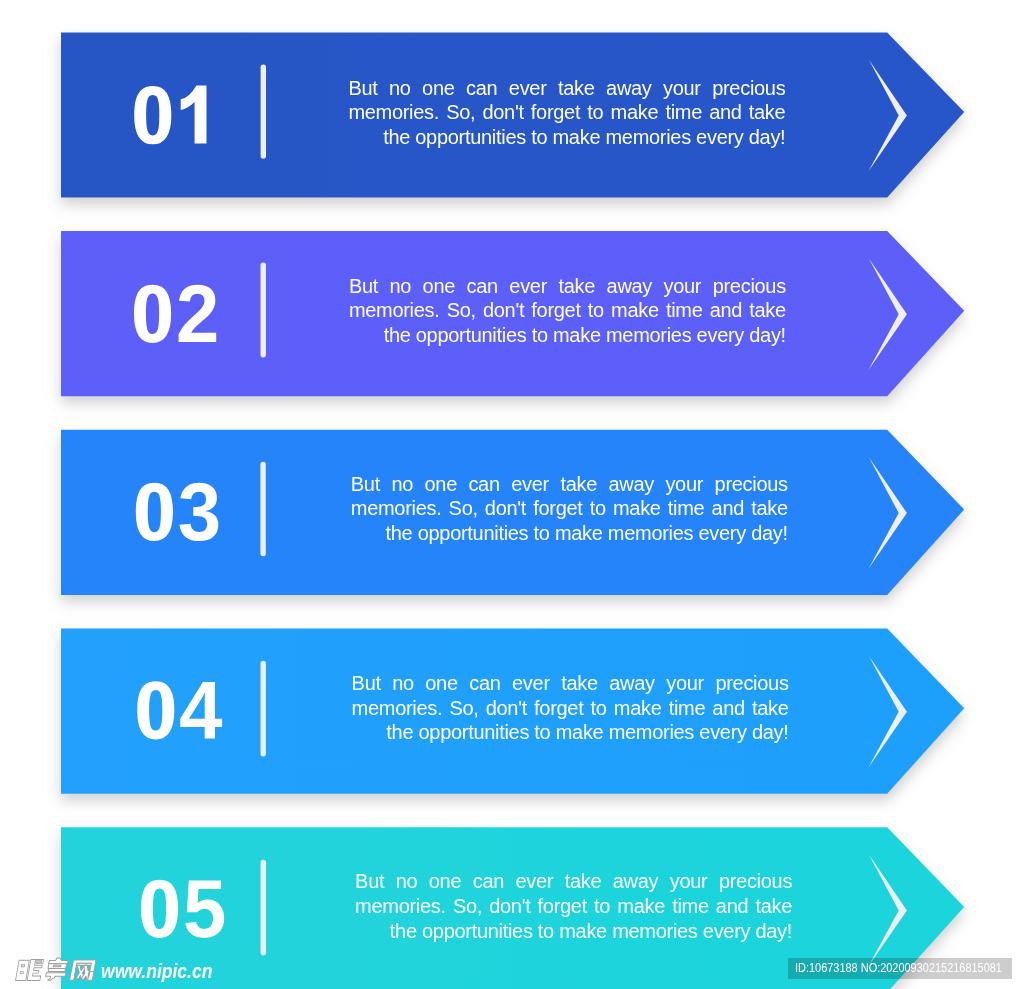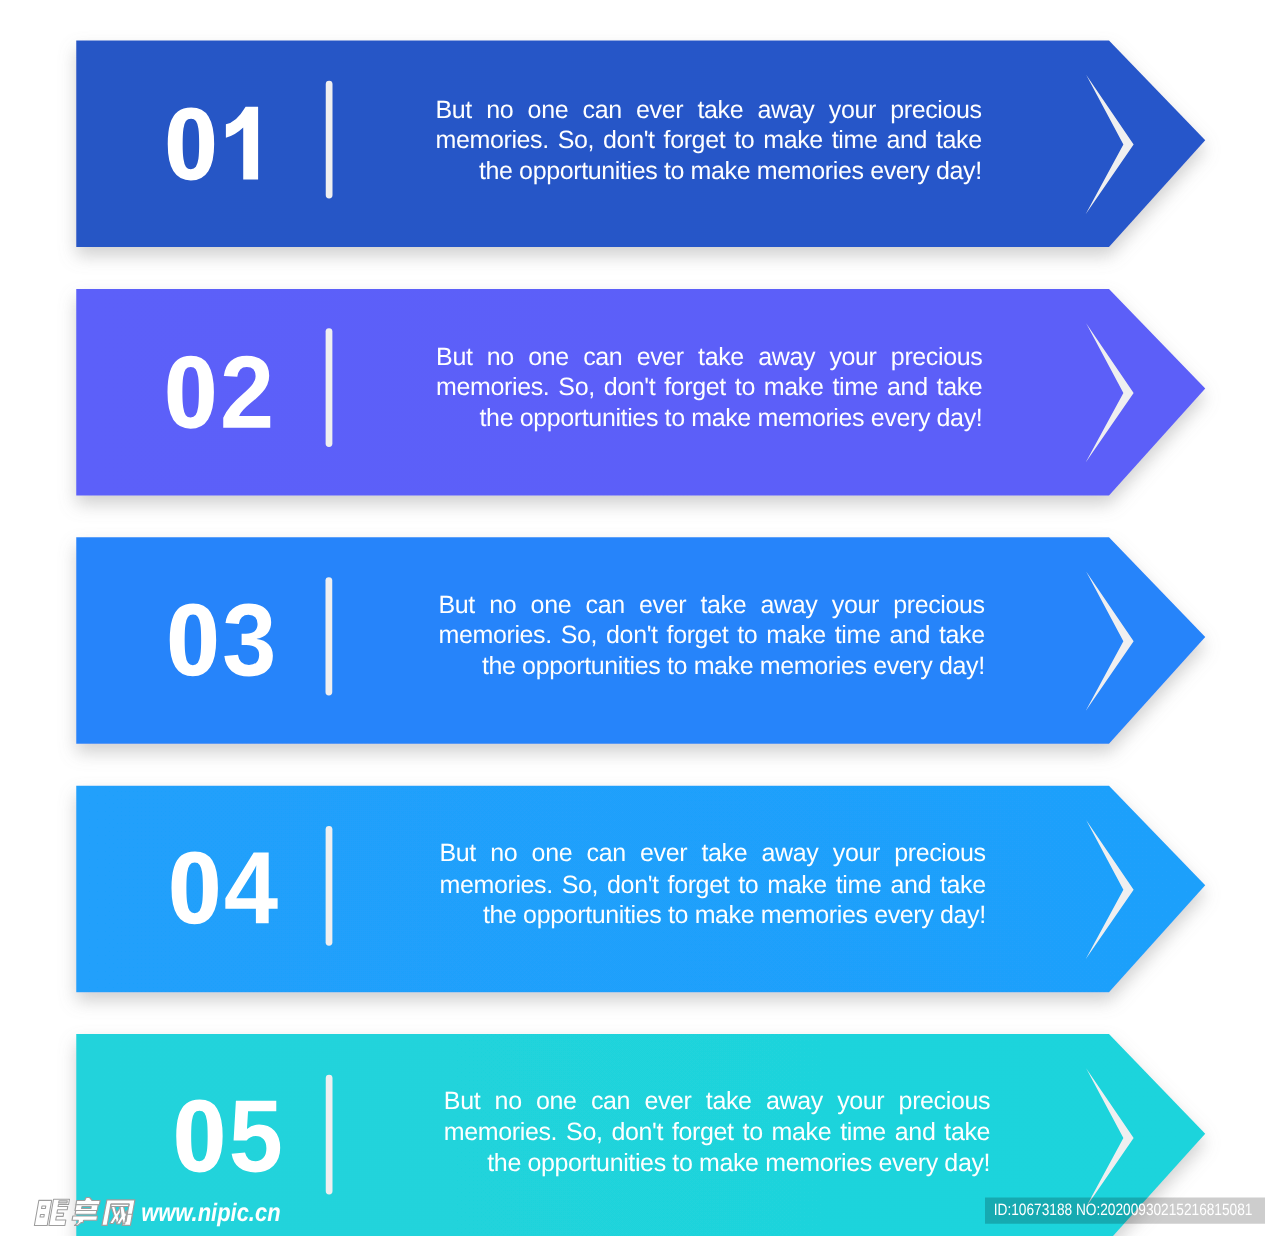--- a/index.html
+++ b/index.html
@@ -9,21 +9,21 @@
   .stage{position:absolute;left:0;top:0;width:1024px;height:989px;overflow:hidden;background:#fff;}
 
   .row{position:absolute;left:0;top:0;width:888px;height:205px;}
   .rowsvg{position:absolute;left:0;top:0;display:block;}
 
   .copy{position:absolute;color:#ffffff;font-family:"Liberation Sans",sans-serif;
         font-size:20px;letter-spacing:-0.3px;line-height:24.6px;width:437px;}
   .copy .j{display:block;text-align:justify;text-align-last:justify;white-space:pre;}
   .copy .l{display:block;white-space:pre;text-align:right;}
 
-  .wm{position:absolute;left:12px;top:950px;width:300px;height:39px;text-align:center;}
+  .wm{position:absolute;left:0;top:950px;width:300px;height:39px;text-align:center;}
   .wm-url{position:absolute;left:100.6px;top:11px;font-family:"Liberation Sans",sans-serif;
           font-weight:bold;font-style:italic;font-size:20.3px;line-height:20.3px;color:#ffffff;
           transform:scaleX(0.865);transform-origin:left top;white-space:nowrap;}
   .idbar{position:absolute;left:788.3px;top:958.3px;width:224px;height:21.2px;
          background:rgba(0,0,0,.195);text-align:center;}
   .idbar span{position:absolute;left:7.2px;top:2.0px;color:#ffffff;
          font-family:"Liberation Sans",sans-serif;font-size:13.2px;line-height:15px;
          transform:scaleX(0.83);transform-origin:left top;white-space:nowrap;}
   .numlabel{fill:none;stroke:none;font-size:0px;}
   .cjk{fill:#ffffff;stroke:#9e9e9e;stroke-width:0.95;stroke-linejoin:round;stroke-linecap:round;}

